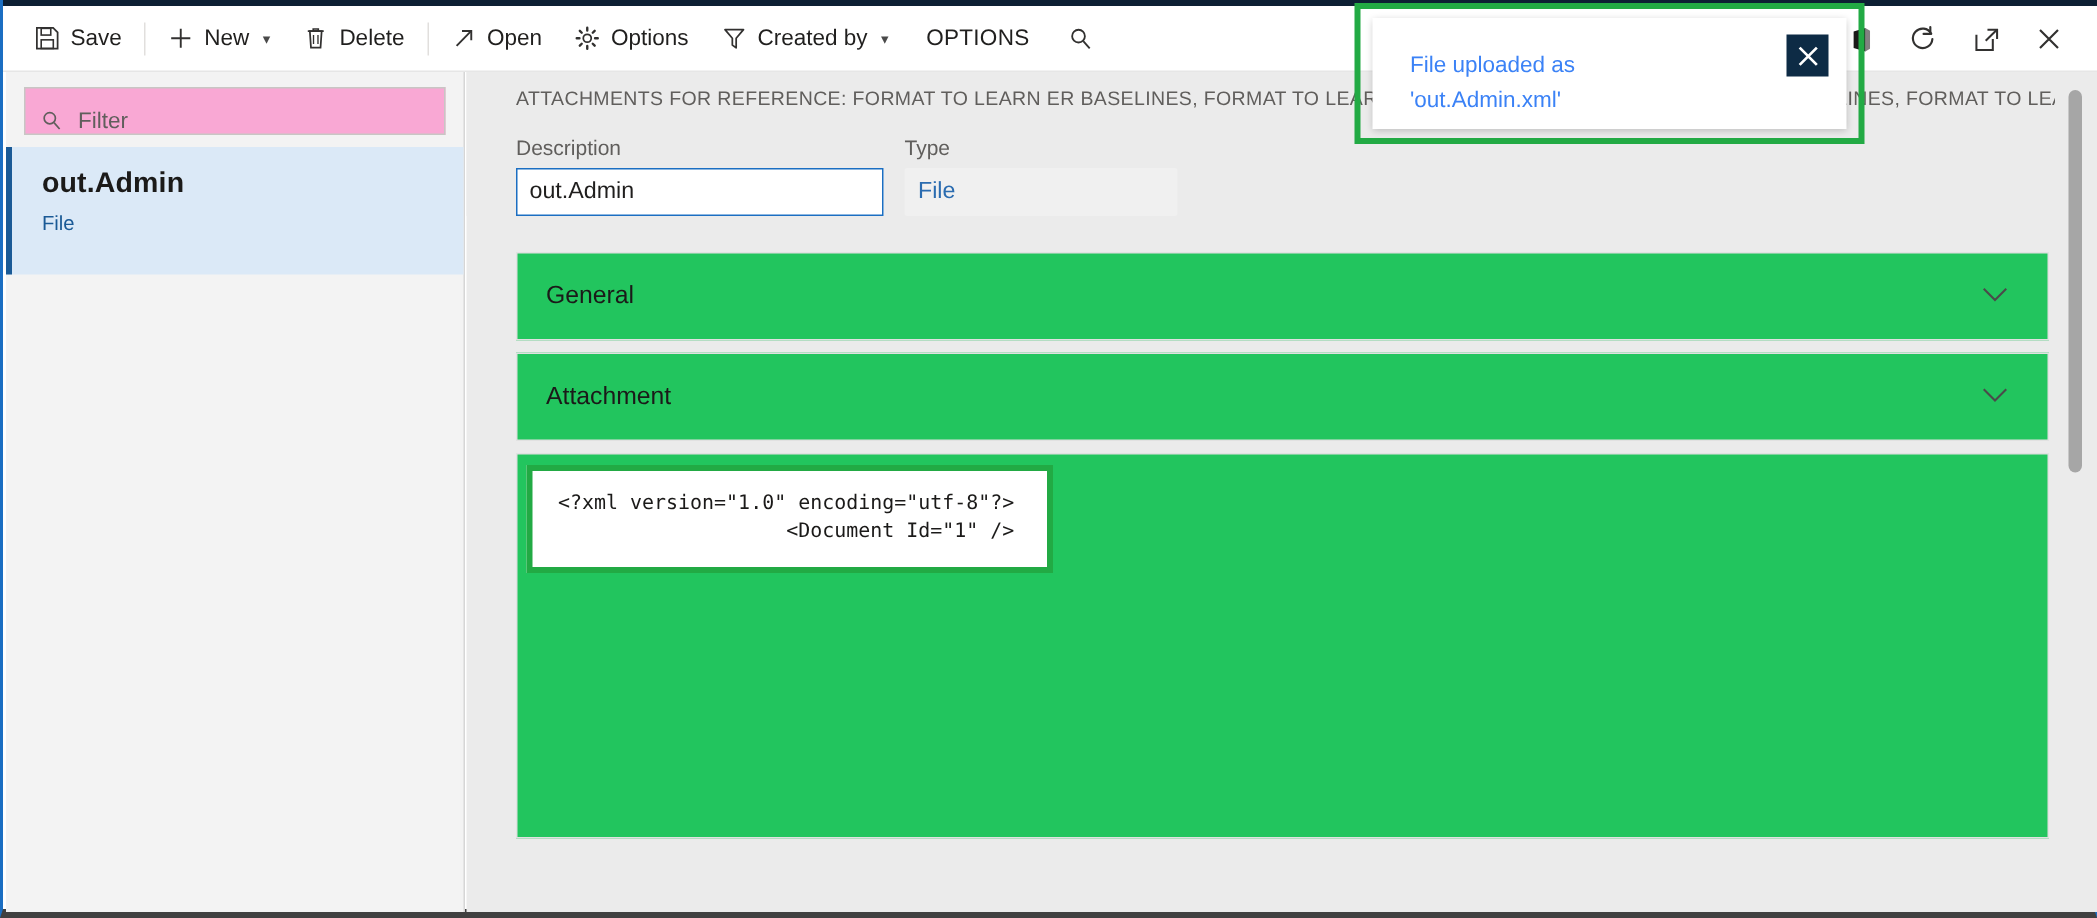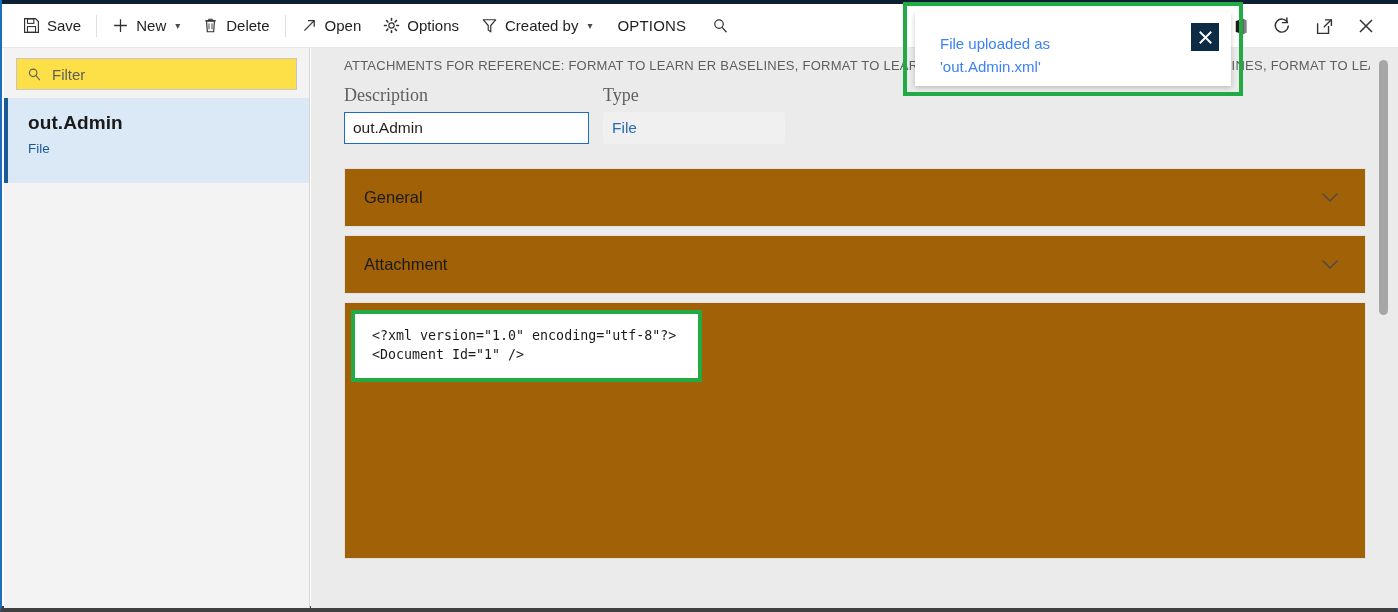--- a/index.html
+++ b/index.html
@@ -56,22 +56,22 @@
   }
 
   
   .sidebar {
     position: absolute; top: 48px; left: 2px; width: 306px; height: 560px;
     background: #f3f3f3;
     border-right: 1px solid #d6d6d6;
   }
   .filter-wrap { padding: 10px 12px 8px 12px; }
   .filter-box {
-    display: flex; align-items: center; gap: 9px;
-    height: 32px; background: #fde047;
+    display: flex; align-items: flex-end; gap: 9px;
+    height: 32px; background: #f9a8d4;
     border: 1px solid #c8c6c4; padding: 0 9px;
   }
   .filter-input {
     border: none; outline: none; flex: 1;
     font-size: 15px; color: #323130;
     font-family: "Liberation Sans", sans-serif;
     background: transparent;
   }
   .filter-input::placeholder { color: #605e5c; }
   .list-item {
@@ -97,21 +97,21 @@
     letter-spacing: .25px;
     white-space: nowrap; overflow: hidden;
     background: #ebebeb;
   }
   .fieldrow {
     display: flex; align-items: flex-end; gap: 0;
     padding: 0 0 0 33px; height: 62px;
     background: #ebebeb;
   }
   .field { display: flex; flex-direction: column; }
-  .field-label { font-size: 18px; color: #605e5c; margin-bottom: 6px; font-family: Liberation Serif, serif; }
+  .field-label { font-size: 14px; color: #605e5c; margin-bottom: 6px; }
   .field-desc { width: 245px; }
   .inp-desc {
     height: 32px; width: 245px;
     border: 1px solid #1b6ec2; outline: none;
     background: #ffffff;
     font-size: 15.5px; color: #201f1e;
     padding: 0 8px;
     font-family: "Liberation Sans", sans-serif;
   }
   .field-type { width: 182px; margin-left: 14px; }
@@ -135,23 +135,24 @@
     width: 15px; height: 15px; border-radius: 50%;
     background: #3b3a39;
   }
 
   
   .acc-area {
     position: absolute; top: 120px; left: 33px; width: 1022px; bottom: 0;
     overflow: hidden;
   }
   .acc {
-    background: #a16207;
+    background: #22c55e;
     border: 1px solid #e1e1e1;
     margin-bottom: 8px;
+    text-align: right;
   }
   .acc-head {
     height: 57px; display: flex; align-items: center;
     justify-content: space-between;
     padding: 0 26px 0 19px;
     cursor: pointer;
   }
   .acc-title { font-size: 16.5px; color: #1b1a19; }
   .acc-caret { color: #4a4a4a; }
   .acc-body { padding: 0; }

